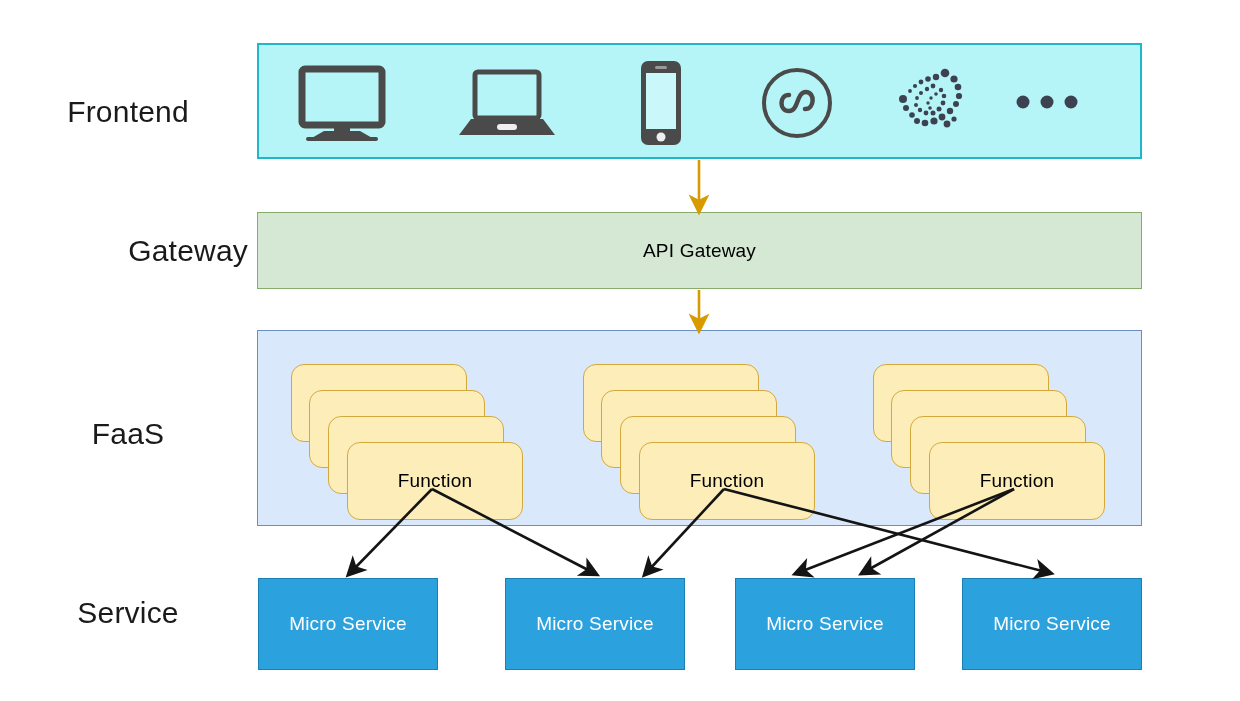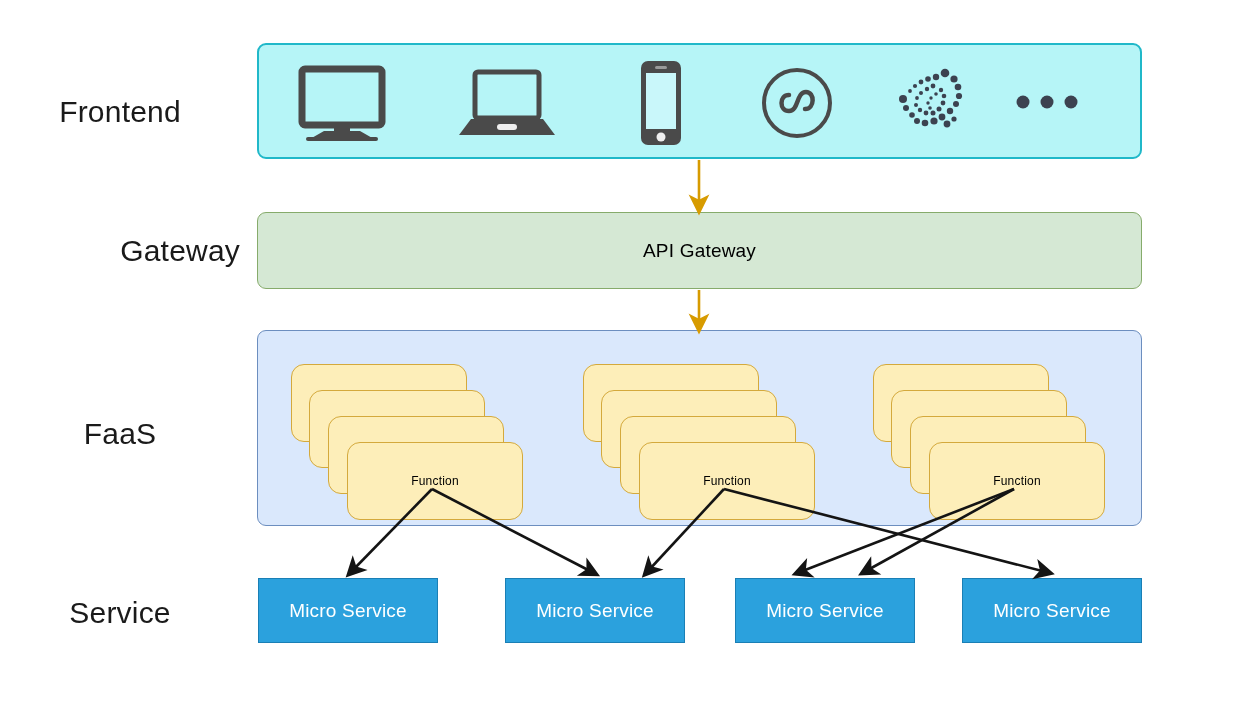--- a/index.html
+++ b/index.html
@@ -23,28 +23,27 @@
   
   .row-label {
     position: absolute;
     font-size: 30px;
     line-height: 1;
     color: #1a1a1a;
     letter-spacing: 0.2px;
     white-space: nowrap;
     text-align: center;
     width: 240px;
-    left: 0;
+    left: 8px;
   }
 
   
   .band {
     position: absolute;
     box-sizing: border-box;
-    border-radius: 9px;
   }
   .band-frontend {
     left: 257px;
     top: 43px;
     width: 885px;
     height: 116px;
     background: #b6f5f7;
     border: 2px solid #20b8c9;
   }
   .band-gateway {
@@ -101,31 +100,31 @@
   .fn-card.c1 { left: 18px; top: 26px; }
   .fn-card.c2 { left: 37px; top: 52px; }
   .fn-card.c3 {
     left: 56px; top: 78px;
     background: #fdeeb9;
     display: flex;
     align-items: center;
     justify-content: center;
   }
   .fn-label {
-    font-size: 12px;
+    font-size: 19px;
     color: #000000;
     letter-spacing: 0.2px;
   }
 
   
   .ms-box {
     position: absolute;
     top: 578px;
     width: 180px;
-    height: 65px;
+    height: 92px;
     box-sizing: border-box;
     background: #2ba1dd;
     border: 1.5px solid #1a7fb5;
     display: flex;
     align-items: center;
     justify-content: center;
   }
   .ms-label {
     font-size: 19px;
     color: #ffffff;

